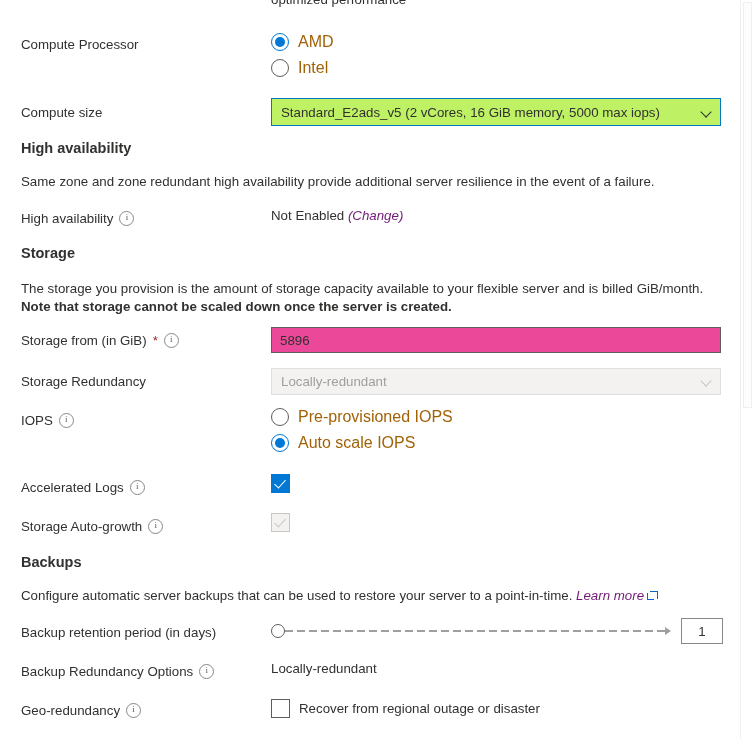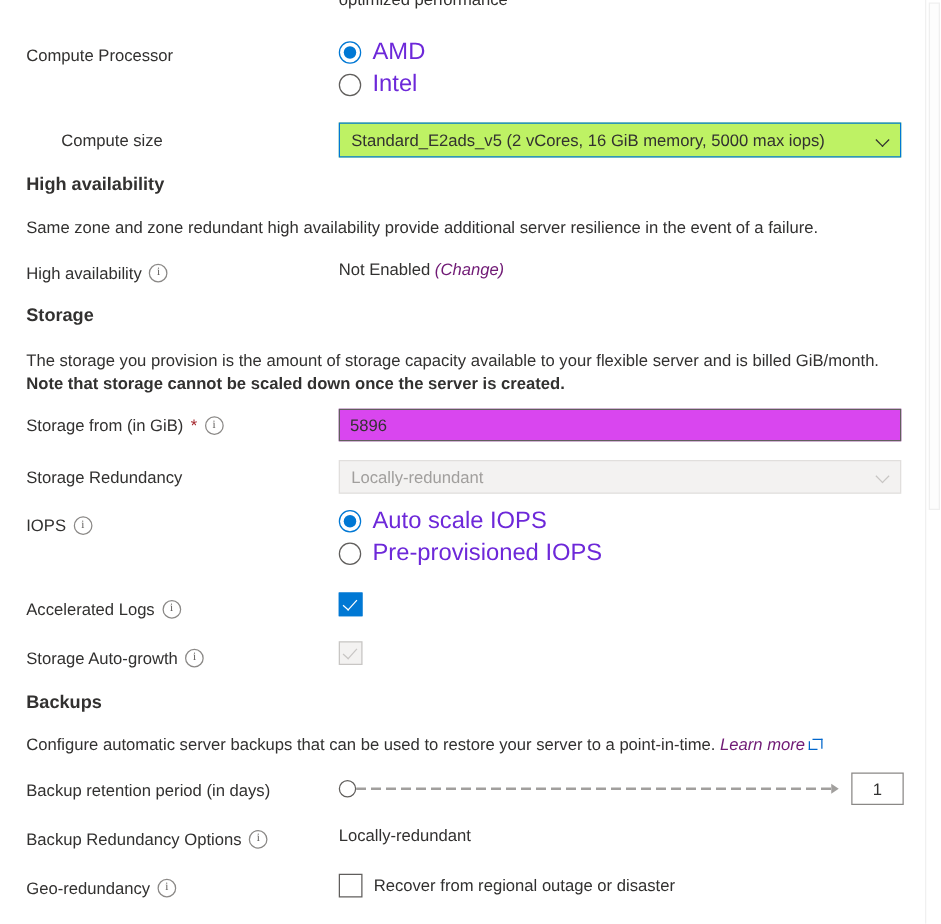--- a/index.html
+++ b/index.html
@@ -115,21 +115,21 @@
     border-width: 1px;
   }
   .radio-mark.checked::after {
     content: "";
     position: absolute;
     left: 3px; top: 3px;
     width: 10px; height: 10px;
     border-radius: 50%;
     background: #0078d4;
   }
-  .radio-label { font-size: 19px; color: #6d28d9; }
+  .radio-label { font-size: 16px; color: #a16207; }
 
   
   .cb-row {
     position: absolute;
     left: 271px;
     display: flex;
     align-items: center;
     gap: 9px;
   }
   .checkbox {
@@ -167,21 +167,21 @@
     transform: rotate(42deg);
   }
   .cb-text { font-size: 13.3px; color: #323130; }
 
   
   .textbox {
     width: 450px;
     height: 26px;
     box-sizing: border-box;
     border: 1px solid #605e5c;
-    background: #d946ef;
+    background: #ec4899;
     font-family: "Liberation Sans", sans-serif;
     font-size: 13.3px;
     color: #323130;
     padding: 12px 8px;
     outline: none;
   }
 
   
   .dropdown {
     width: 450px;
@@ -363,21 +363,21 @@
     <div class="radio-item">
       <span class="radio-mark checked"></span>
       <span class="radio-label">AMD</span>
     </div>
     <div class="radio-item">
       <span class="radio-mark"></span>
       <span class="radio-label">Intel</span>
     </div>
   </div>
 
-  <div class="label" style="top:105px;margin-left:28px;">
+  <div class="label" style="top:105px;">
     <span>Compute size</span>
   </div>
   <div class="field" style="top:98px;">
     <div class="dropdown">
       <span class="dd-text">Standard_E2ads_v5 (2 vCores, 16 GiB memory, 5000 max iops)</span>
       <span class="chev"></span>
     </div>
   </div>
 
   <div class="section-title" style="top:140px;">High availability</div>
@@ -416,26 +416,26 @@
       <span class="chev"></span>
     </div>
   </div>
 
   <div class="label" style="top:413px;">
     <span>IOPS</span>
     <span class="info-icon"></span>
   </div>
   <div class="radio-group" style="top:404px;">
     <div class="radio-item">
+      <span class="radio-mark"></span>
+      <span class="radio-label">Pre-provisioned IOPS</span>
+    </div>
+    <div class="radio-item">
       <span class="radio-mark checked"></span>
       <span class="radio-label">Auto scale IOPS</span>
-    </div>
-    <div class="radio-item">
-      <span class="radio-mark"></span>
-      <span class="radio-label">Pre-provisioned IOPS</span>
     </div>
   </div>
 
   <div class="label" style="top:480px;">
     <span>Accelerated Logs</span>
     <span class="info-icon"></span>
   </div>
   <div class="cb-row" style="top:474px;">
     <span class="checkbox checked"></span>
   </div>

